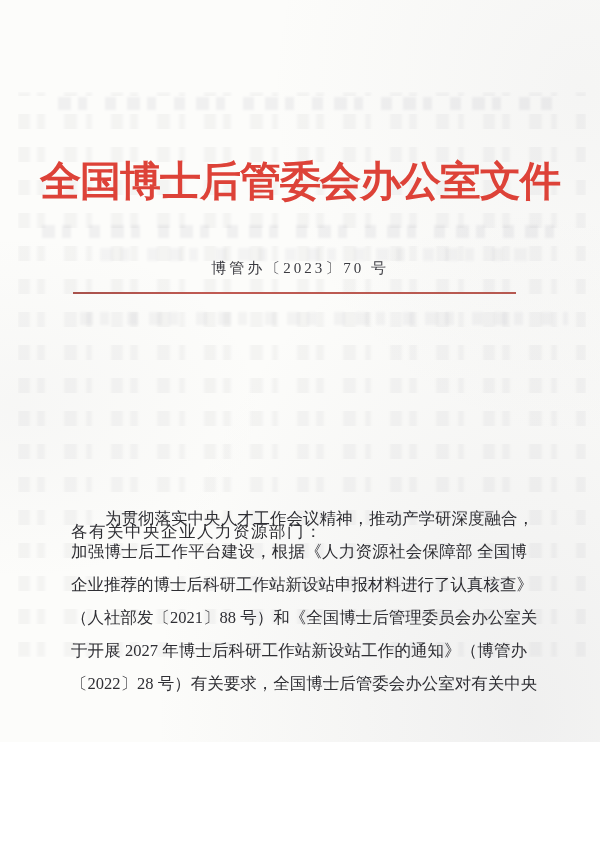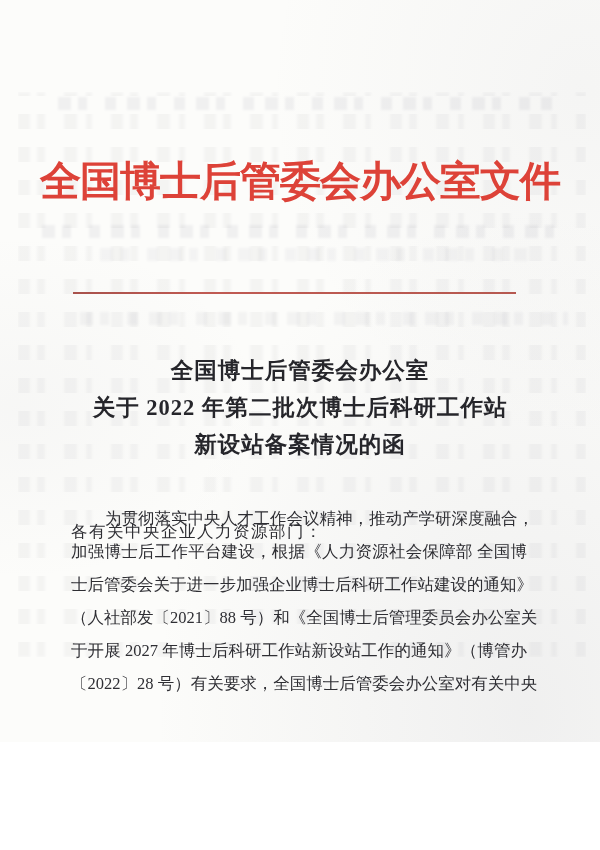--- a/index.html
+++ b/index.html
@@ -140,35 +140,31 @@
   <div class="vignette"></div>
   <div class="bleed-layer"></div>
   <div class="bleed-row row-a"></div>
   <div class="bleed-row row-b"></div>
   <div class="bleed-row row-c"></div>
   <div class="bleed-row row-d"></div>
 
   <div class="content">
     <div class="masthead">全国博士后管委会办公室文件</div>
 
+    <div class="doc-number">博管办〔2023〕70 号</div>
 
     <div class="red-rule"></div>
 
-    <div class="title-block">
-      <div>全国博士后管委会办公室</div>
-      <div>关于 2022 年第二批次博士后科研工作站</div>
-      <div>新设站备案情况的函</div>
-    </div>
 
     <div class="salutation">各有关中央企业人力资源部门：</div>
 
     <div class="body-paragraph">
       <div class="body-line indent">为贯彻落实中央人才工作会议精神，推动产学研深度融合，</div>
       <div class="body-line">加强博士后工作平台建设，根据《人力资源社会保障部 全国博</div>
-      <div class="body-line">士后管委会关于进一步加强企业博士后科研工作站建设的通知》</div>
+      <div class="body-line">企业推荐的博士后科研工作站新设站申报材料进行了认真核查》</div>
       <div class="body-line">（人社部发〔2021〕88 号）和《全国博士后管理委员会办公室关</div>
       <div class="body-line">于开展 2027 年博士后科研工作站新设站工作的通知》（博管办</div>
       <div class="body-line">〔2022〕28 号）有关要求，全国博士后管委会办公室对有关中央</div>
     </div>
 
     <div class="page-number">— 1 —</div>
   </div>
 </div>
 
 </body></html>

